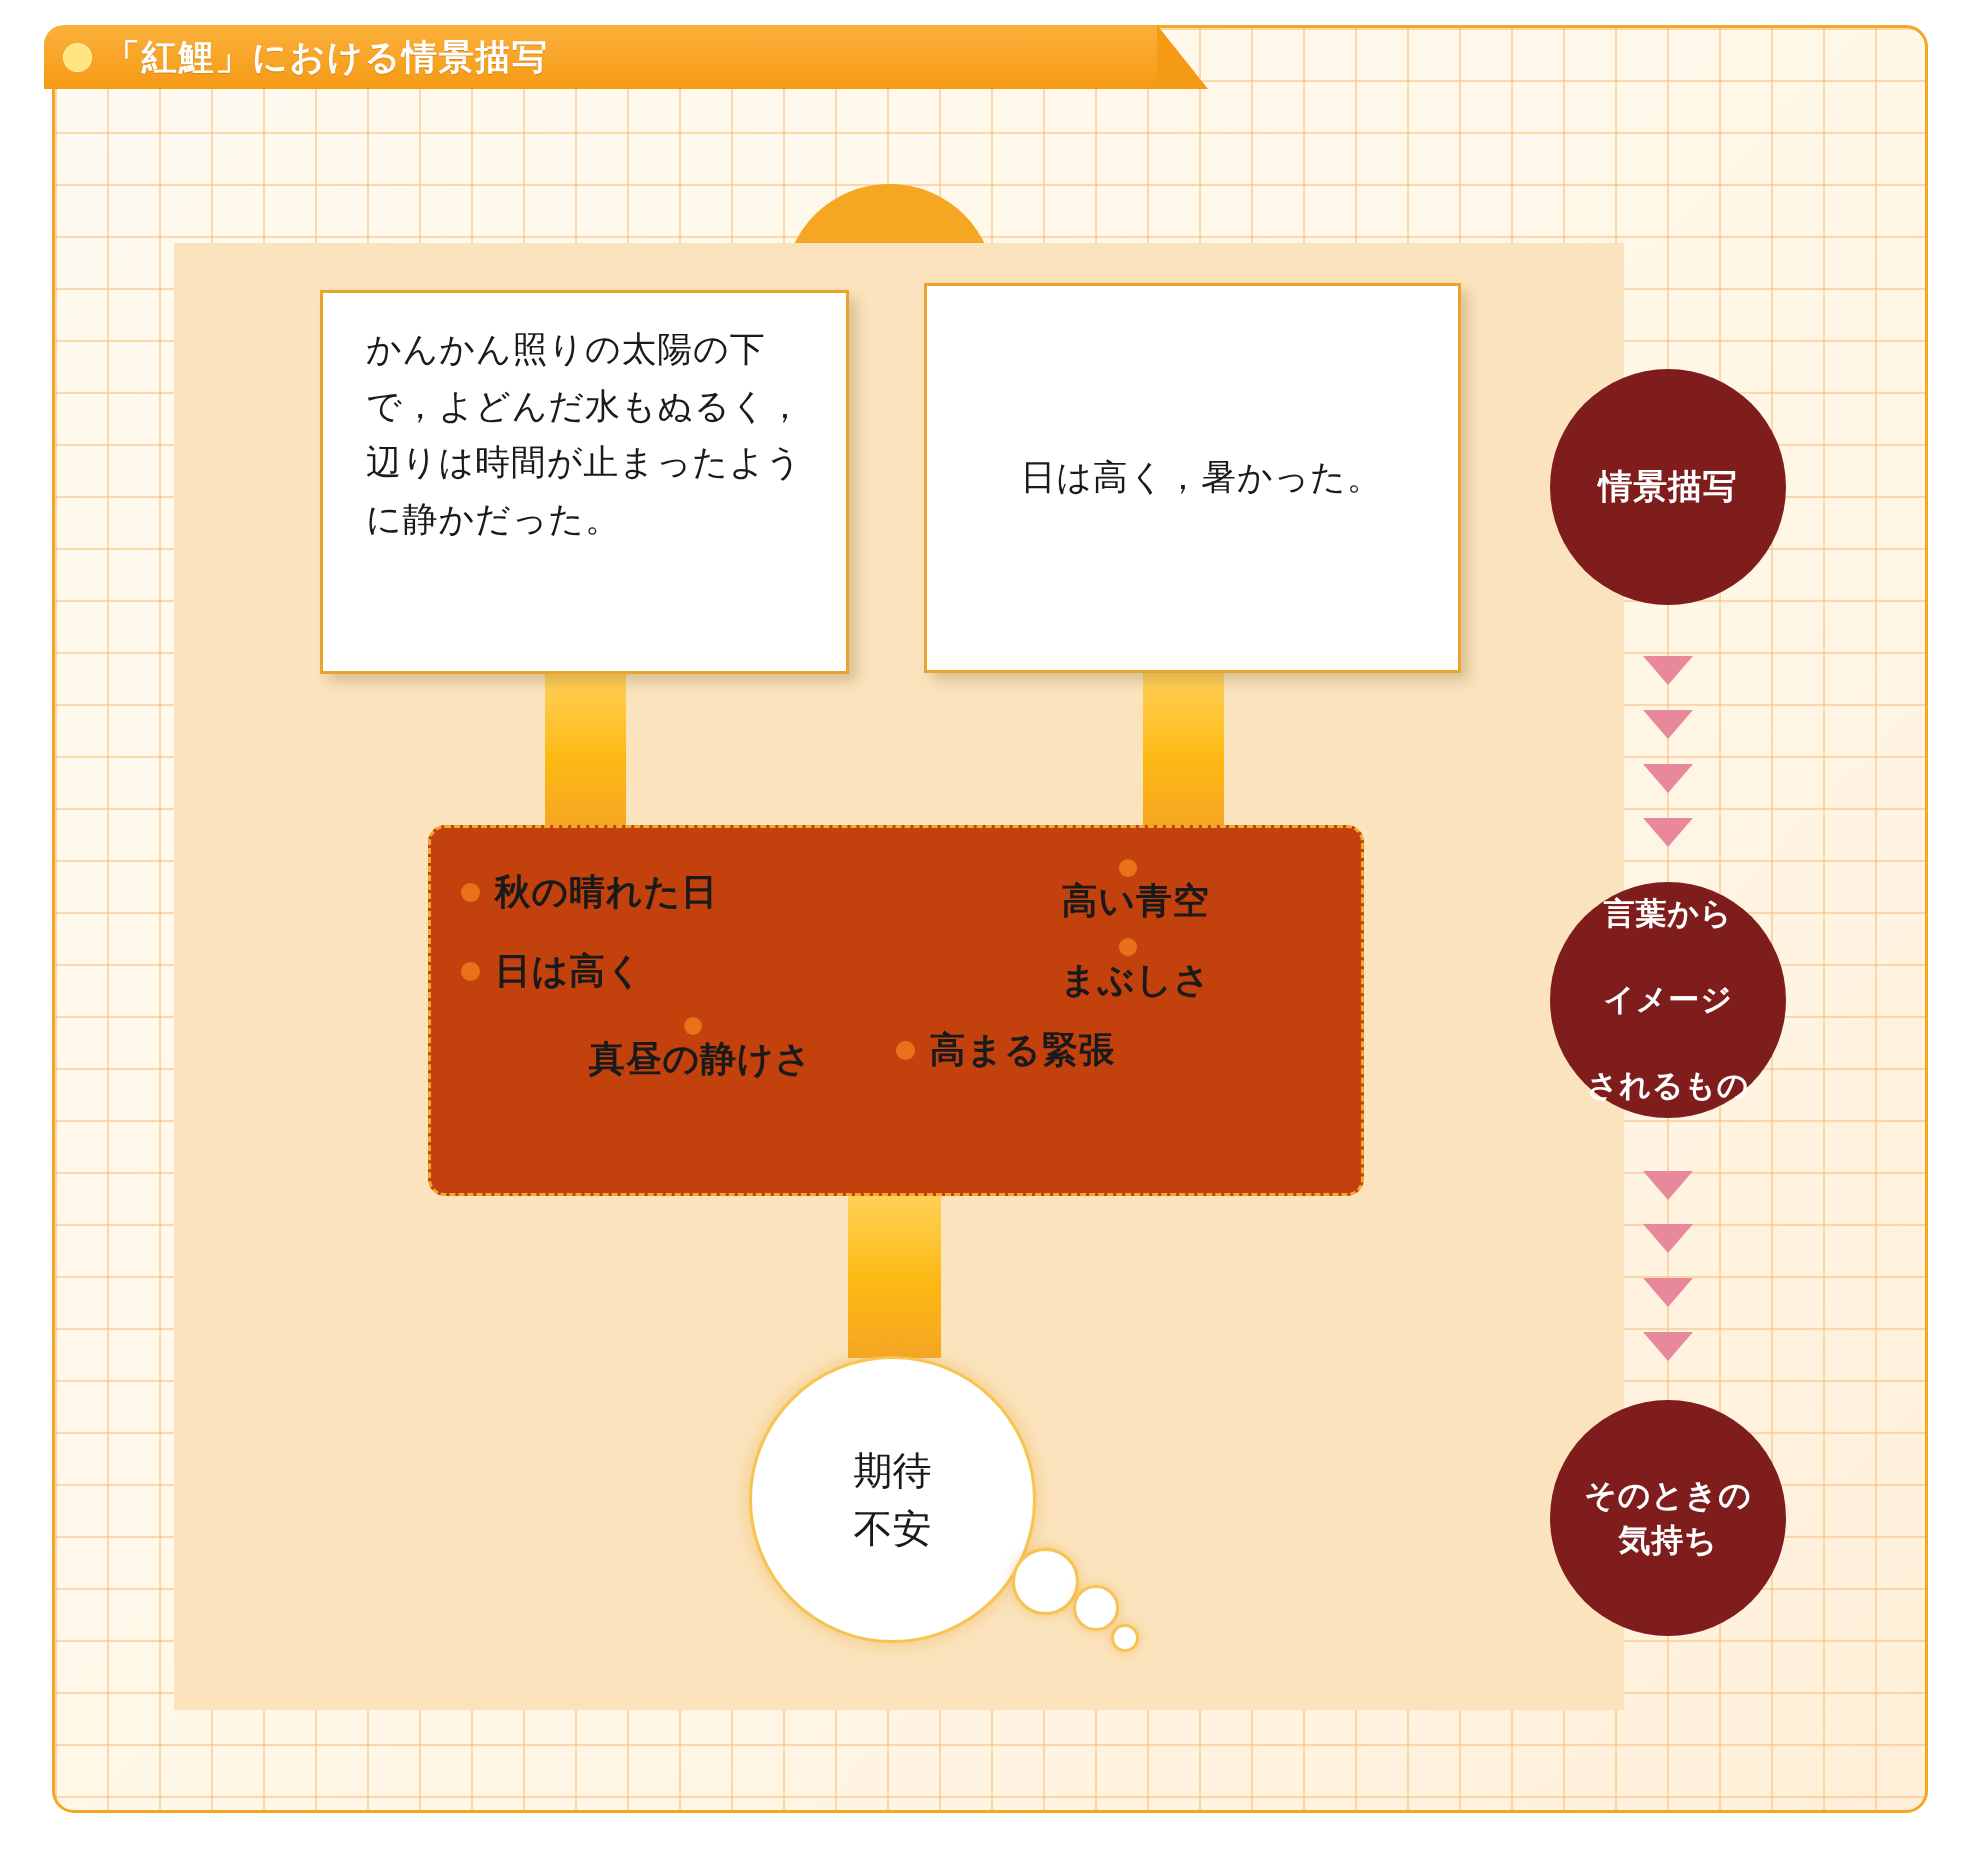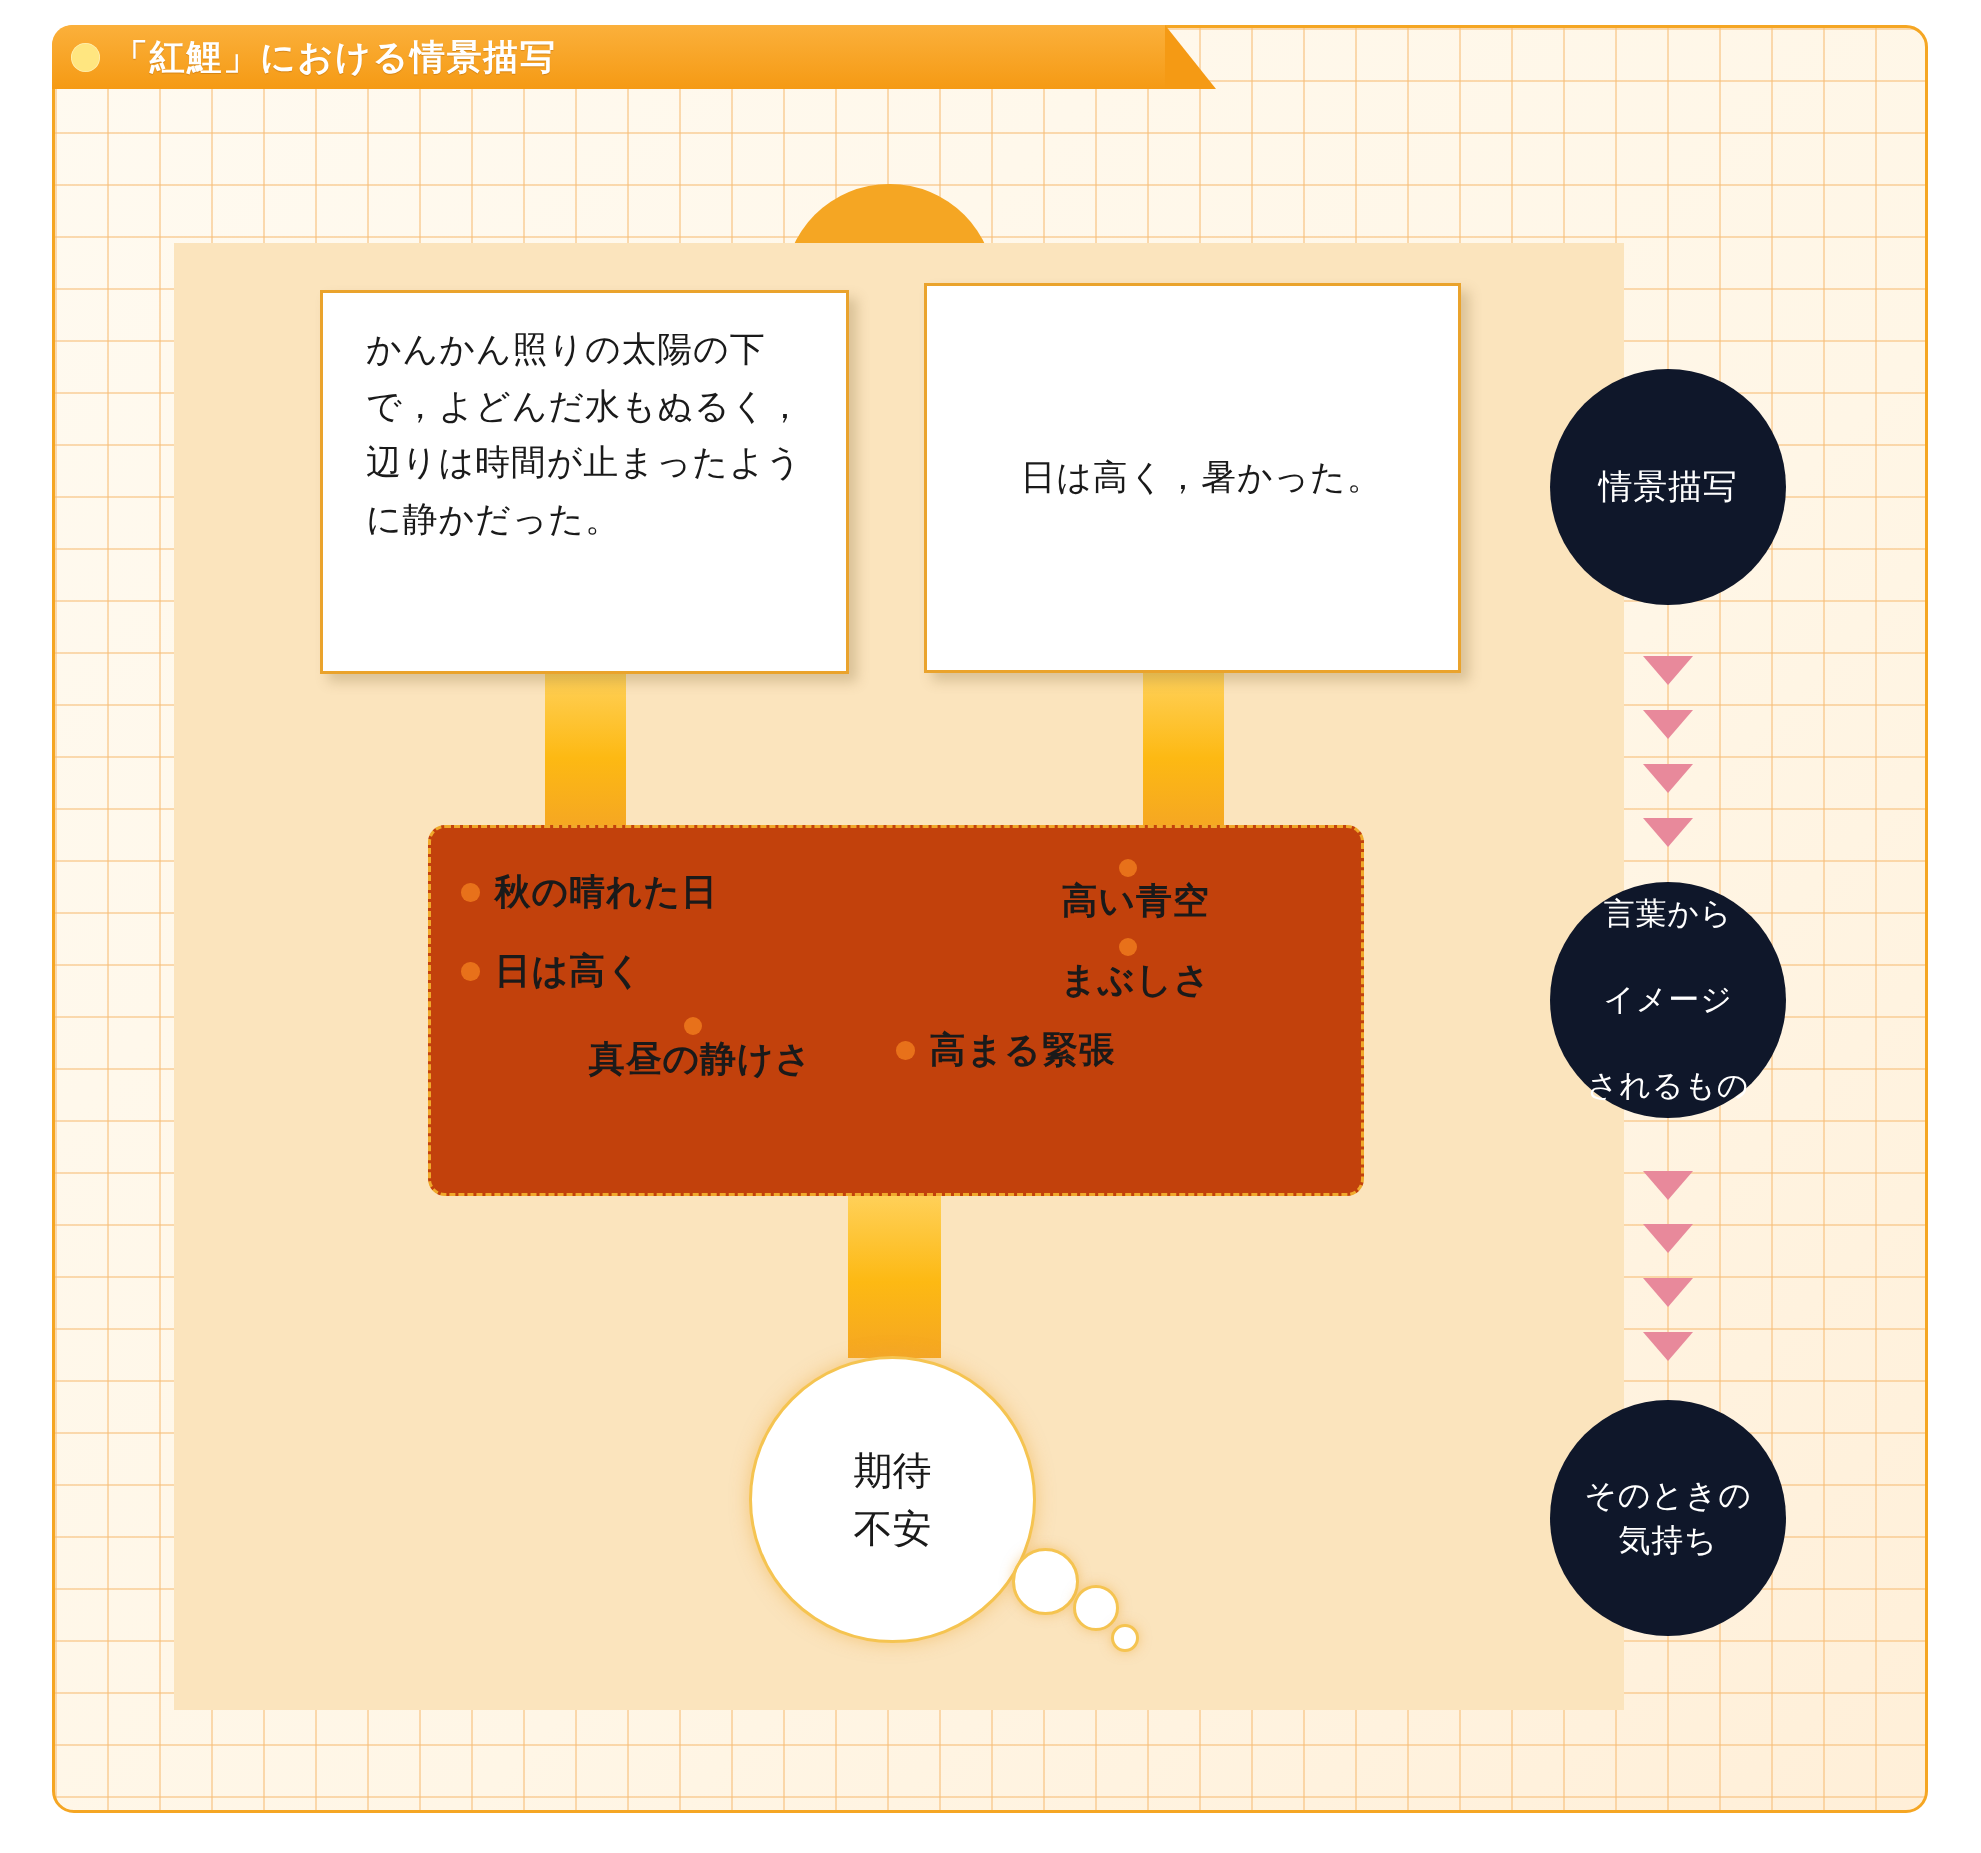--- a/index.html
+++ b/index.html
@@ -34,21 +34,21 @@
       
       repeating-linear-gradient(to right, rgba(247,190,120,.55) 0 1.7px, rgba(0,0,0,0) 1.7px 52px),
       repeating-linear-gradient(to bottom, rgba(247,190,120,.55) 0 1.7px, rgba(0,0,0,0) 1.7px 52px),
       linear-gradient(135deg,#fffaf0 0%, #fff6e6 60%, #ffefd8 100%);
     box-sizing: border-box;
   }
 
   
   .title-banner {
     position: absolute;
-    left: 52px;
+    left: 44px;
     top: 25px;
     width: 1113px;
     height: 64px;
     background: linear-gradient(180deg,#fbb03b 0%, #f59a14 100%);
     border-top-left-radius: 20px;
     display: flex;
     align-items: center;
     padding-left: 18.6px;
     box-sizing: border-box;
     color: #ffffff;
@@ -224,28 +224,28 @@
     z-index: 5;
   }
   .bubble-s1 { left: 1012px; top: 1548px; width: 61px; height: 61px; }
   .bubble-s2 { left: 1073px; top: 1585px; width: 40px; height: 40px; }
   .bubble-s3 { left: 1111px; top: 1624px; width: 22px; height: 22px; }
 
   
   .stage {
     position: absolute;
     border-radius: 50%;
-    background: #0f172a;
+    background: #7f1d1d;
     color: #ffffff;
     display: flex;
     flex-direction: column;
     align-items: center;
     justify-content: center;
     text-align: center;
-    font-weight: normal;
+    font-weight: bold;
     letter-spacing: 0.8px;
     z-index: 5;
     box-sizing: border-box;
   }
   #stage-1 {
     left: 1550px; top: 369px; width: 236px; height: 236px;
     font-size: 34px;
   }
   #stage-2 {
     left: 1550px; top: 882px; width: 236px; height: 236px;

